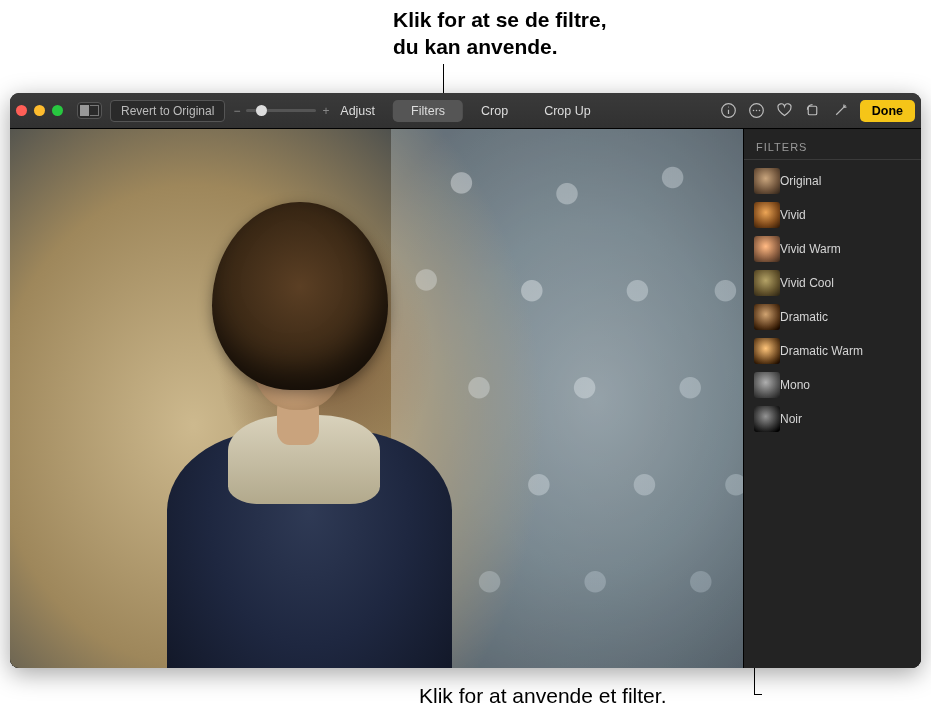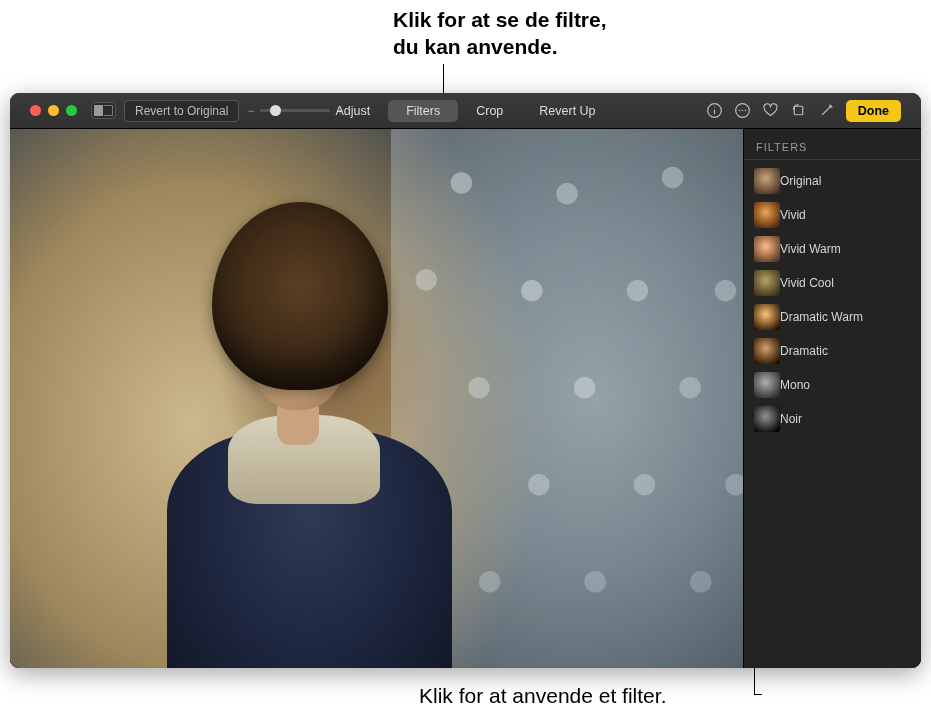--- a/index.html
+++ b/index.html
@@ -49,21 +49,21 @@
     display: flex;
     flex-direction: column;
   }
 
   
   .toolbar {
     height: 36px;
     background: linear-gradient(#3a3a3a,#313131);
     display: flex;
     align-items: center;
-    padding: 0 20px;
+    padding: 0 6px;
     gap: 8px;
     font-size: 12px;
     color: #ccc;
     border-bottom: 1px solid #000;
   }
   .traffic { display: flex; gap: 7px; margin-right: 6px; }
   .tl { width: 11px; height: 11px; border-radius: 50%; }
   .tl.red { background: #ff5f57; } .tl.yellow { background: #febc2e; } .tl.green { background: #28c840; }
   .seg-toggle { display:flex; align-items:center; gap:1px; background:#2a2a2a; border:1px solid #555; border-radius:4px; padding:2px; }
   .seg-toggle div { width:9px; height:11px; }
@@ -244,21 +244,21 @@
       <div class="zoom-track">
           <div class="zoom-thumb"></div>
         </div>
       <span>+</span>
     </div>
 
     <div class="tabs" id="tabs-host">
         <div class="tab">Adjust</div>
         <div class="tab active">Filters</div>
         <div class="tab">Crop</div>
-        <div class="tab">Revert Up</div>
+        <div class="tab">Crop Up</div>
       </div>
 
     <div class="toolbar-right">
       <div class="icon-btn">
         <svg viewBox="0 0 20 20">
             <circle cx="10" cy="10" r="8"></circle>
             <line x1="10" y1="9" x2="10" y2="14"></line>
             <circle cx="10" cy="6" r="0.6" fill="#bbb" stroke="none"></circle>
           </svg>
       </div>
@@ -319,28 +319,28 @@
           </div>
           <div class="filter-row">
             <div class="thumb warm"></div>
             <div class="filter-label">Vivid Warm</div>
           </div>
           <div class="filter-row">
             <div class="thumb cool"></div>
             <div class="filter-label">Vivid Cool</div>
           </div>
           <div class="filter-row">
+            <div class="thumb dram"></div>
+            <div class="filter-label">Dramatic</div>
+          </div>
+          <div class="filter-row">
             <div class="thumb dramwarm"></div>
             <div class="filter-label">Dramatic Warm</div>
           </div>
           <div class="filter-row">
-            <div class="thumb dram"></div>
-            <div class="filter-label">Dramatic</div>
-          </div>
-          <div class="filter-row">
             <div class="thumb mono"></div>
             <div class="filter-label">Mono</div>
           </div>
           <div class="filter-row">
             <div class="thumb noir"></div>
             <div class="filter-label">Noir</div>
           </div>
         </div>
     </div>
   </div>

